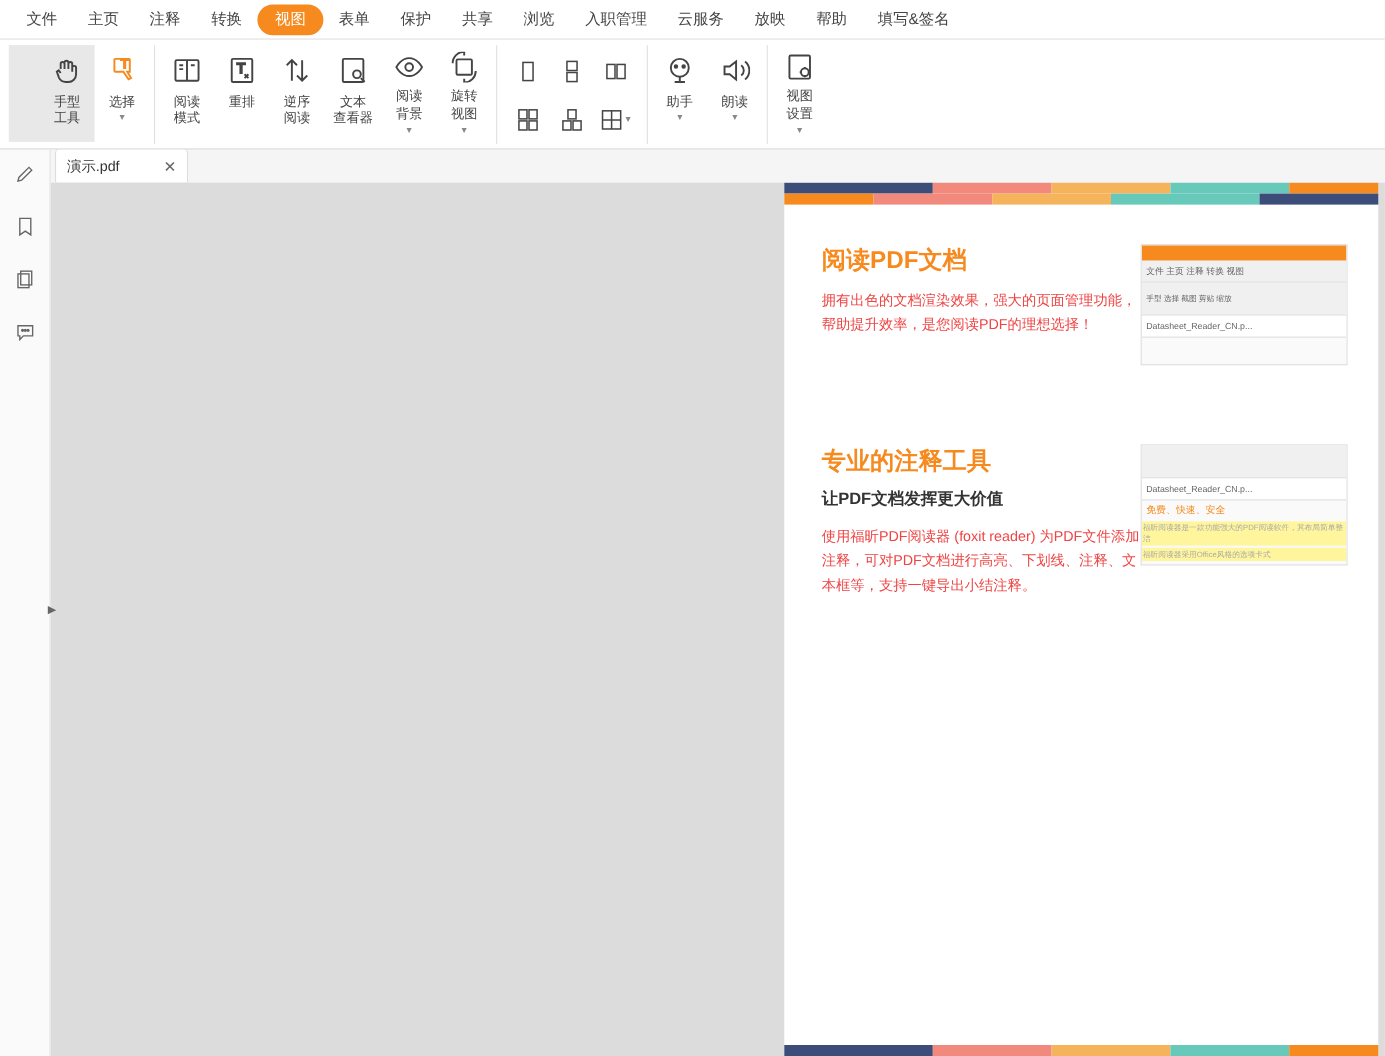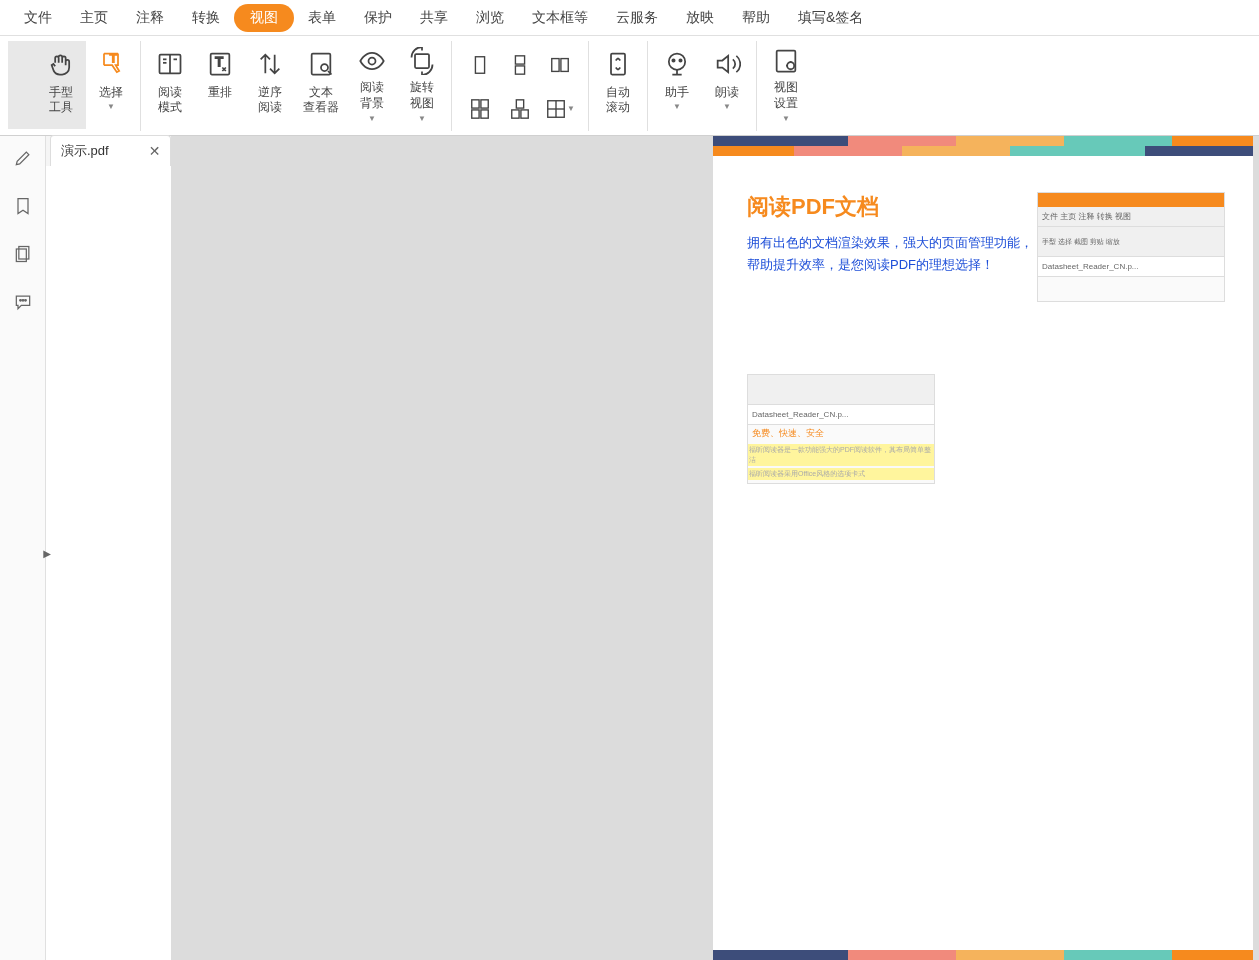--- a/index.html
+++ b/index.html
@@ -19,40 +19,40 @@
 .dropdown-arrow { font-size: 8px; color: #888; margin-top: 2px; }
 .small-tools { display: flex; flex-direction: column; padding: 4px; gap: 4px; }
 .small-row { display: flex; gap: 0; }
 .small-btn { width: 40px; height: 40px; display: flex; align-items: center; justify-content: center; cursor: pointer; }
 
 .tabbar-region { display: flex; height: 824px; }
 .left-sidebar { width: 46px; background: #fafafa; border-right: 1px solid #e0e0e0; display: flex; flex-direction: column; align-items: center; padding-top: 10px; gap: 24px; position: relative; }
 .sidebar-icon { width: 24px; height: 24px; display:flex;align-items:center;justify-content:center; cursor: pointer; }
 .sidebar-expand { position: absolute; right: -6px; top: 50%; font-size: 10px; color: #666; cursor:pointer; }
 
-.content-area { flex: 1; display: flex; flex-direction: row; }
+.content-area { flex: 1; display: flex; flex-direction: column; }
 .doctabs { height: 30px; display: flex; align-items: flex-end; background: #f5f5f5; padding-left: 4px; }
 .doctab { display: flex; align-items: center; gap: 40px; padding: 6px 10px; background: #fff; border: 1px solid #ddd; border-bottom: none; border-radius: 4px 4px 0 0; font-size: 13px; }
 .doctab-close { cursor: pointer; color: #666; font-size: 14px; }
 
 .page-view { flex: 1; background: #dcdcdc; display: flex; justify-content: flex-end; align-items: flex-start; overflow: hidden; padding: 0; }
 .pdf-page { width: 540px; height: 100%; background: #fff; margin-right: 6px; display: flex; flex-direction: column; }
 .stripe { height: 10px; display: flex; }
 .stripe span { height: 100%; }
 .s1 { background: #3d4d7a; }
 .s2 { background: #f18a7c; }
 .s3 { background: #f5b35c; }
 .s4 { background: #67c9b9; }
 .s5 { background: #f68a1e; }
 
 .feature-block { display: flex; padding: 36px 28px 36px 34px; gap: 0; }
 .feature-text { flex: 1; }
 .feature-title { color: #f68a1e; font-size: 22px; font-weight: bold; margin-bottom: 10px; }
 .feature-sub { color: #333; font-size: 15px; font-weight: bold; margin-bottom: 14px; }
-.feature-desc { color: #1d4ed8; font-size: 13px; line-height: 1.7; }
+.feature-desc { color: #ef4444; font-size: 13px; line-height: 1.7; }
 .feature-img { width: 188px; height: 110px; background: #f5f5f5; border: 1px solid #ddd; display:flex; align-items:center; justify-content:center; font-size:9px; color:#aaa; }
 .mini-preview { width: 100%; height: 100%; background: #fafafa; position: relative; overflow:hidden; }
 .mini-header { height: 14px; background: #f68a1e; }
 .mini-bar { height: 20px; background: #f0f0f0; border-bottom:1px solid #ddd; display:flex; align-items:center; padding:0 4px; font-size:8px; color:#666; gap:6px;}
 .mini-highlight { background: #fff59d; font-size: 7px; padding:1px; margin:2px 0; }
 .mini-title-orange { color:#f68a1e; font-size:9px; padding:2px 4px; }
 .mini-tree { padding:4px; font-size:8px; color:#666; line-height:1.5; }
 </style>
 </head>
 <body>
@@ -60,21 +60,21 @@
 <div class="menubar">
   <div class="menubar-item">文件</div>
   <div class="menubar-item">主页</div>
   <div class="menubar-item">注释</div>
   <div class="menubar-item">转换</div>
   <div class="menubar-item active">视图</div>
   <div class="menubar-item">表单</div>
   <div class="menubar-item">保护</div>
   <div class="menubar-item">共享</div>
   <div class="menubar-item">浏览</div>
-  <div class="menubar-item">文本框等</div>
+  <div class="menubar-item">入职管理</div>
   <div class="menubar-item">云服务</div>
   <div class="menubar-item">放映</div>
   <div class="menubar-item">帮助</div>
   <div class="menubar-item">填写&amp;签名</div>
 </div>
 
 <div class="toolbar">
   <div class="tool-group">
     <div class="tool-btn active">
       <div class="tool-icon">
@@ -208,32 +208,20 @@
               <rect x="3" y="3" width="18" height="18"></rect>
               <line x1="12" y1="3" x2="12" y2="21"></line>
               <line x1="3" y1="12" x2="21" y2="12"></line>
             </svg>
             <span style="font-size:8px;color:#888">▼</span>
           </div>
       </div>
     </div>
   </div>
 
-  <div class="tool-group">
-    <div class="tool-btn">
-      <div class="tool-icon">
-          <svg width="28" height="28" viewBox="0 0 24 24" fill="none" stroke="#444" stroke-width="1.5">
-            <rect x="6" y="3" width="12" height="18" rx="1"></rect>
-            <path d="M12 7l-2 2m2-2l2 2M12 17l-2-2m2 2l2-2"></path>
-          </svg>
-        </div>
-      <div class="tool-label" style="white-space:pre-line">自动
-滚动</div>
-    </div>
-  </div>
 
   <div class="tool-group">
     <div class="tool-btn">
       <div class="tool-icon">
           <svg width="28" height="28" viewBox="0 0 24 24" fill="none" stroke="#444" stroke-width="1.5">
             <circle cx="12" cy="10" r="7"></circle>
             <path d="M12 17v4M8 21h8"></path>
             <circle cx="9" cy="9" r="1" fill="#444"></circle>
             <circle cx="15" cy="9" r="1" fill="#444"></circle>
           </svg>
@@ -333,20 +321,25 @@
             <div class="mini-preview">
               <div class="mini-header"></div>
               <div class="mini-bar">文件  主页  注释  转换  视图</div>
               <div class="mini-bar" style="height:30px;font-size:7px;">手型 选择 截图 剪贴 缩放</div>
               <div class="mini-bar" style="background:#fff">Datasheet_Reader_CN.p...</div>
             </div>
           </div>
         </div>
 
         <div class="feature-block">
+          <div class="feature-text">
+            <div class="feature-title">专业的注释工具</div>
+            <div class="feature-sub">让PDF文档发挥更大价值</div>
+            <div class="feature-desc">使用福昕PDF阅读器 (foxit reader) 为PDF文件添加注释，可对PDF文档进行高亮、下划线、注释、文本框等，支持一键导出小结注释。</div>
+          </div>
           <div class="feature-img">
             <div class="mini-preview">
               <div class="mini-bar" style="height:30px"></div>
               <div class="mini-bar" style="background:#fff">Datasheet_Reader_CN.p...</div>
               <div class="mini-title-orange">免费、快速、安全</div>
               <div class="mini-highlight">福昕阅读器是一款功能强大的PDF阅读软件，其布局简单整洁</div>
               <div class="mini-highlight">福昕阅读器采用Office风格的选项卡式</div>
             </div>
           </div>
         </div>

